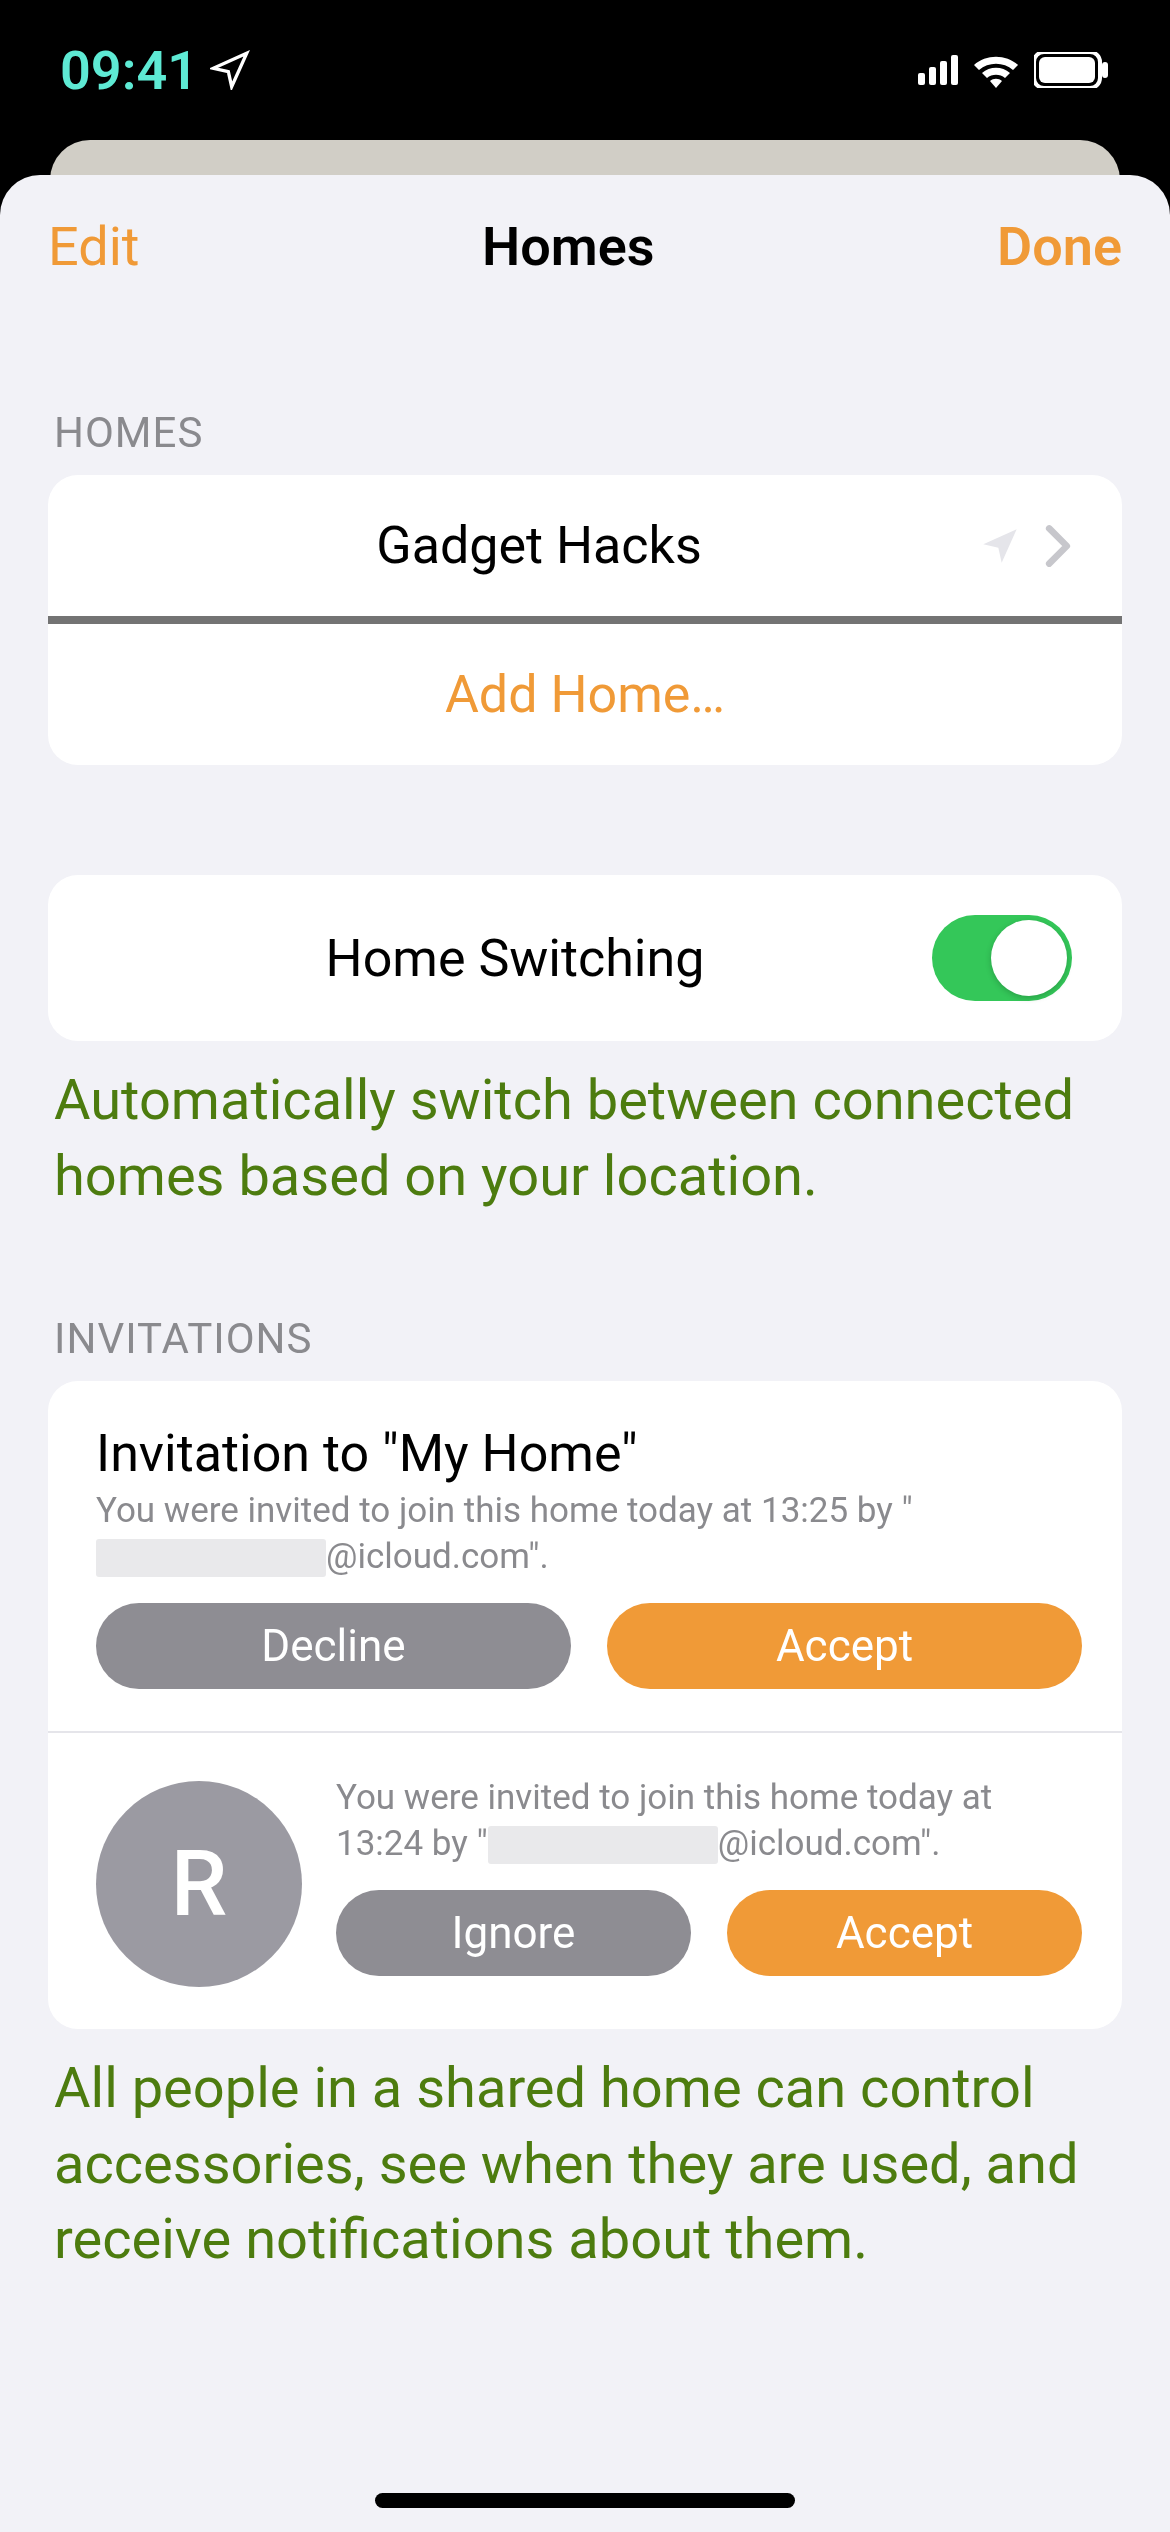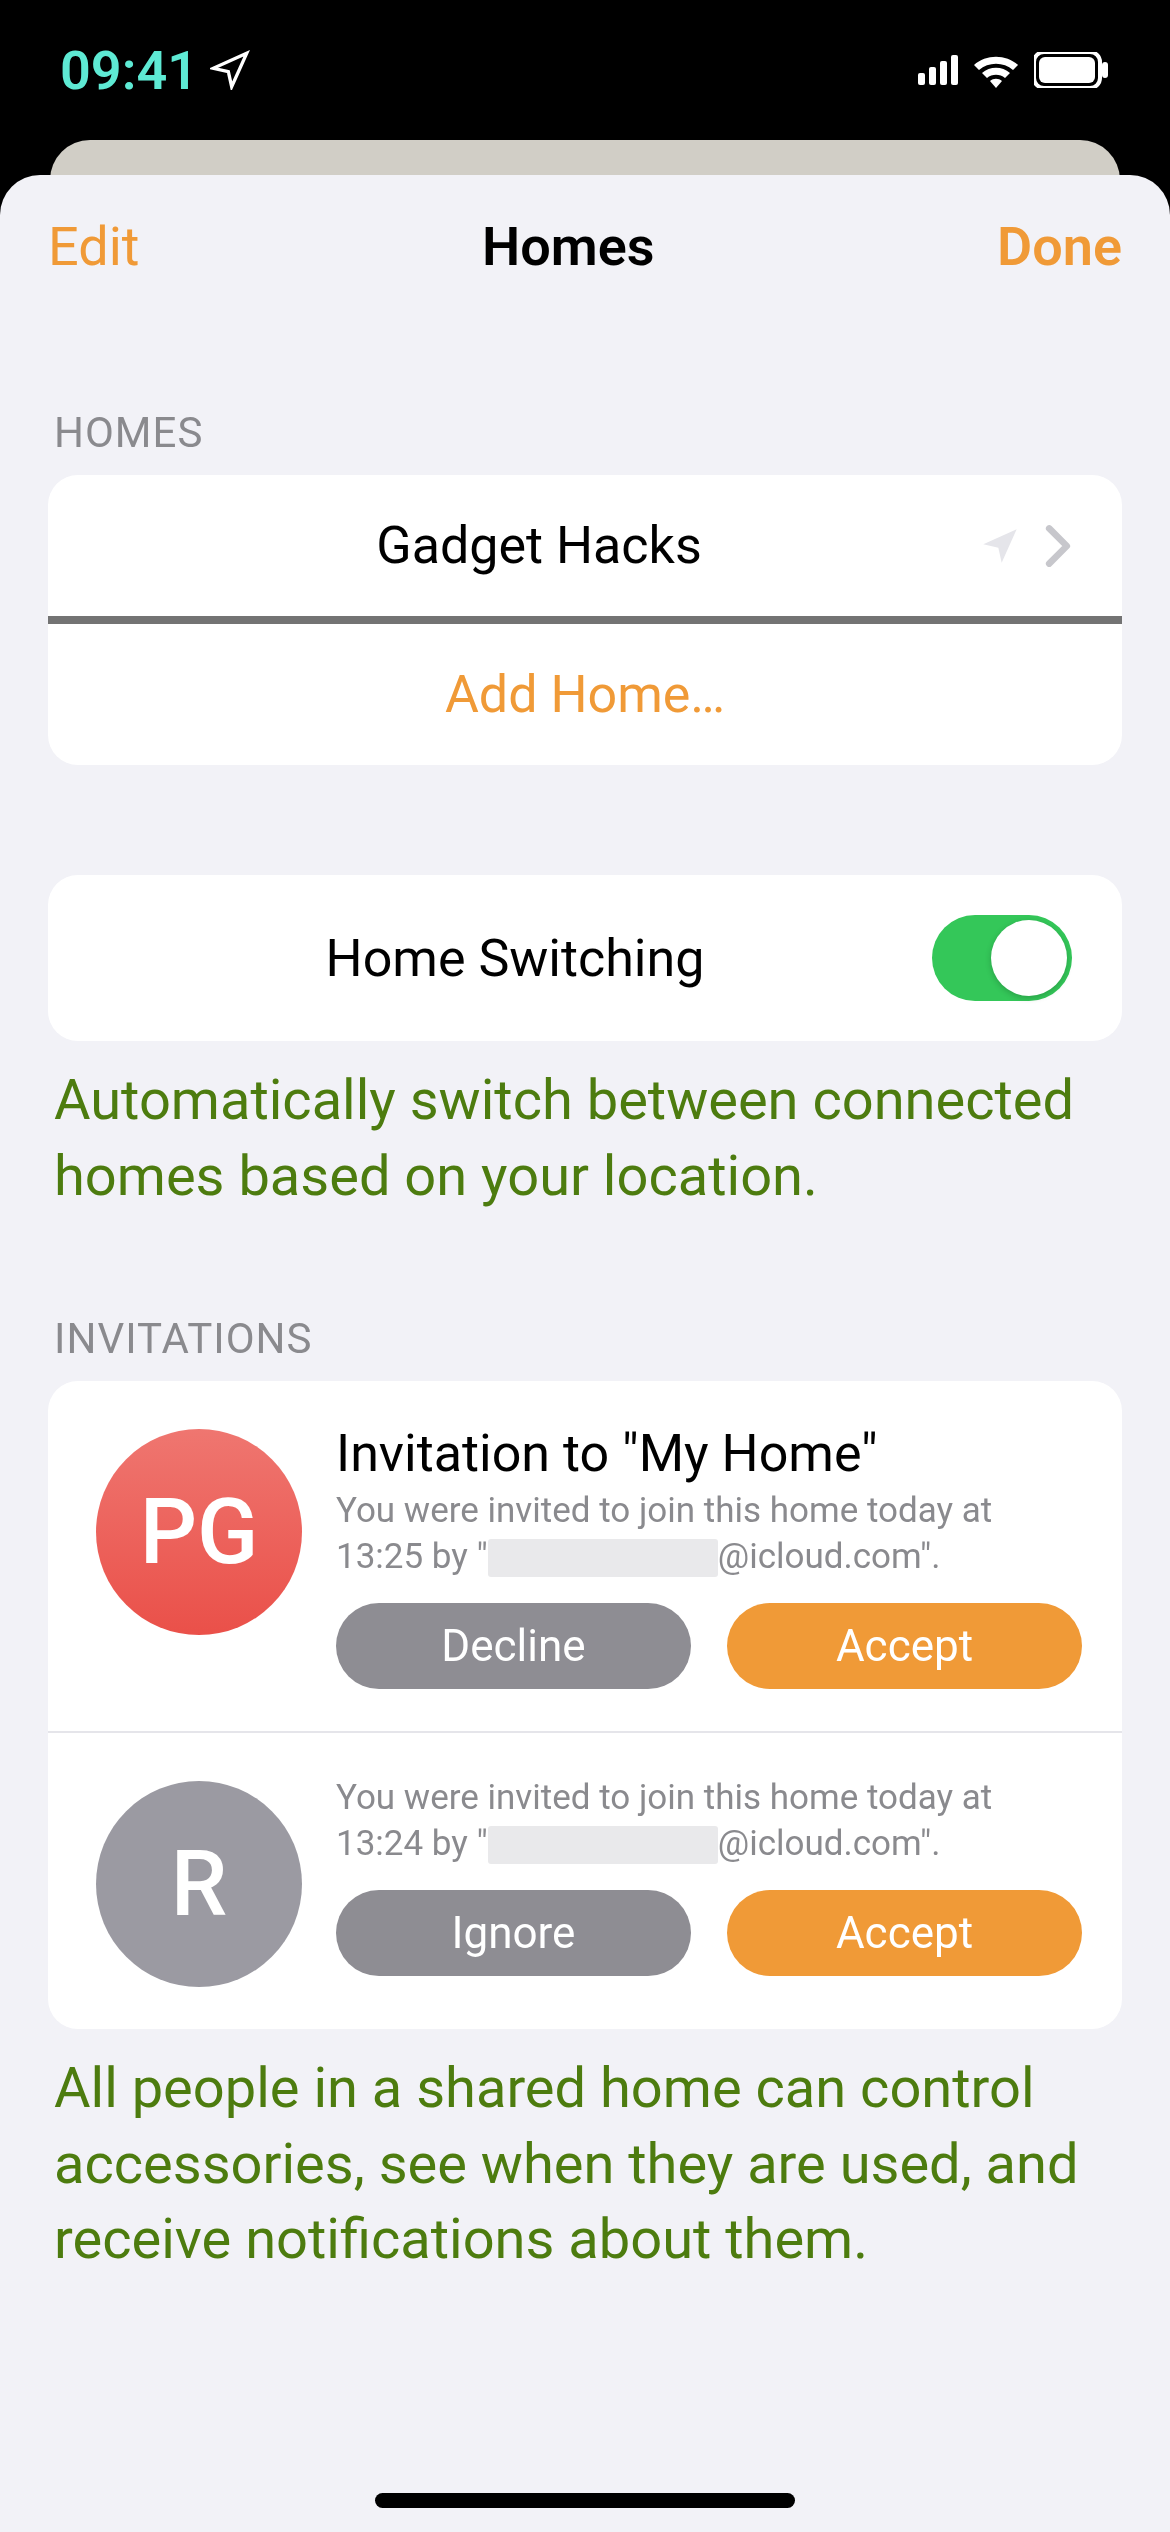--- a/index.html
+++ b/index.html
@@ -312,21 +312,20 @@
           <div class="switch-knob"></div>
         </div>
       </div>
     </div>
     <div class="footer-text">Automatically switch between connected homes based on your location.</div>
 
     <div class="section-header">Invitations</div>
     <div class="card">
 
       <div class="invitation">
-        <div class="avatar red">PG</div>
         <div class="inv-body">
           <div class="inv-title">Invitation to "My Home"</div>
           <div class="inv-desc">
             <span>You were invited to join this home today at 13:25 by "</span><span class="redacted"></span><span>@icloud.com".</span>
           </div>
           <div class="inv-actions">
             <button class="pill-btn gray">Decline</button>
             <button class="pill-btn orange">Accept</button>
           </div>
         </div>

